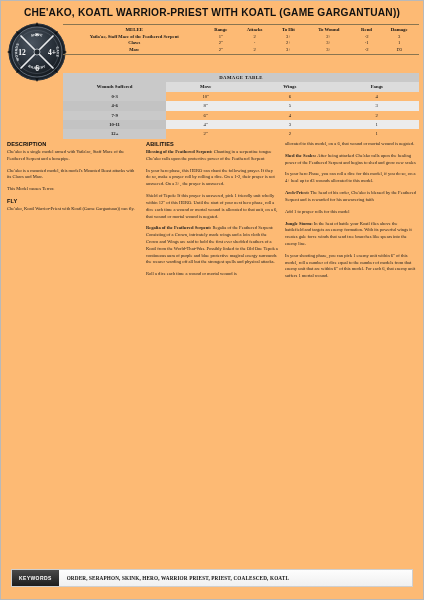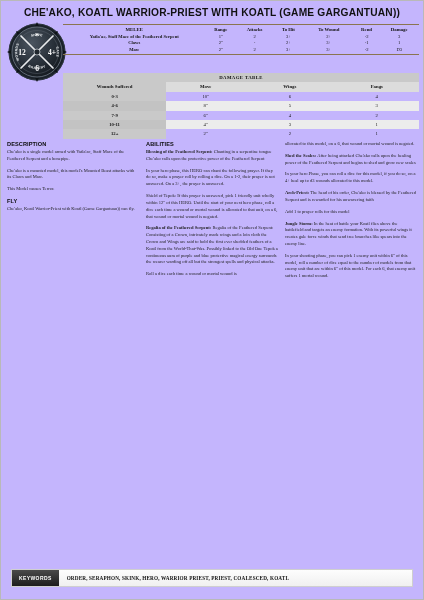--- a/index.html
+++ b/index.html
@@ -14,21 +14,21 @@
     color: #1a1a1a;
     position: relative;
     overflow: hidden;
   }
 
   #warscroll {
     width: 424px;
     height: 600px;
     box-sizing: border-box;
     border: 1px solid #b9b9b9;
-    background: #c4b5fd;
+    background: #fdba74;
     position: relative;
   }
 
   
   .title-bar {
     padding: 6px 8px 2px 8px;
     text-align: center;
   }
   .title-bar .title {
     font-family: "Liberation Sans", sans-serif;

